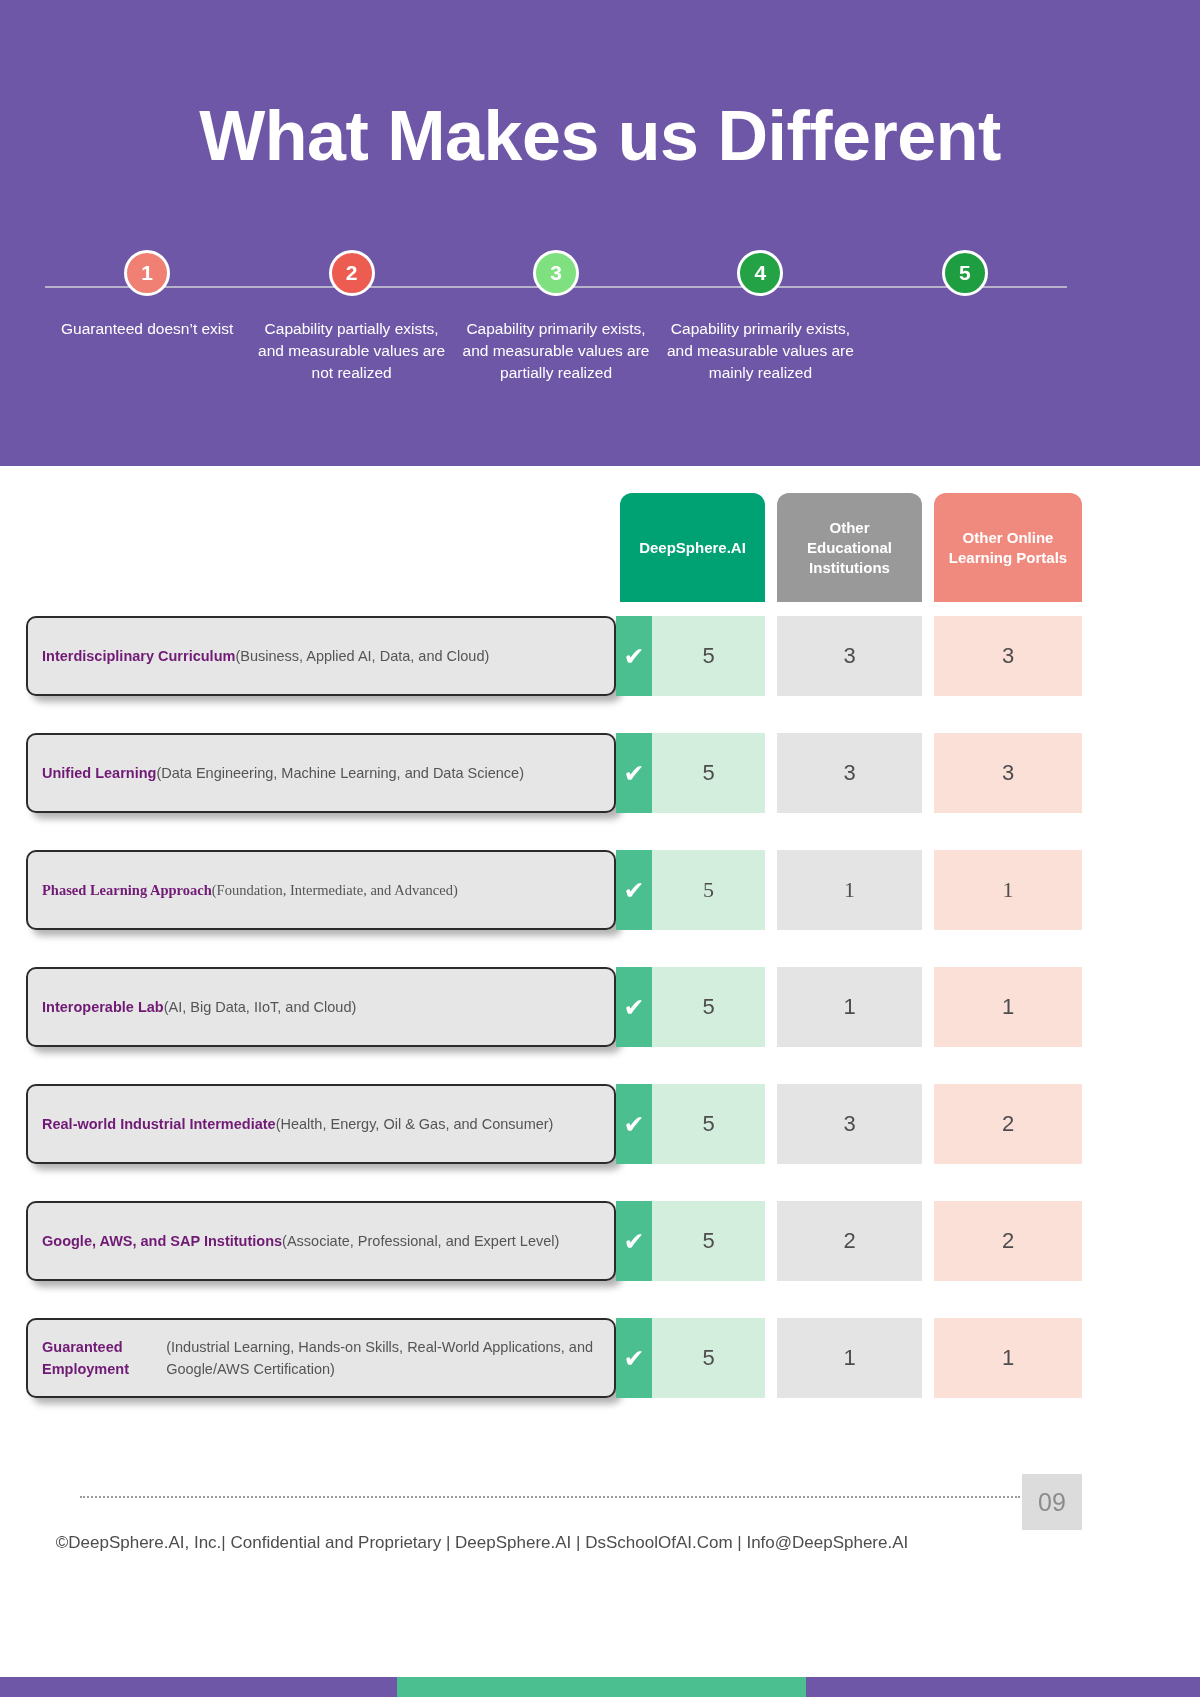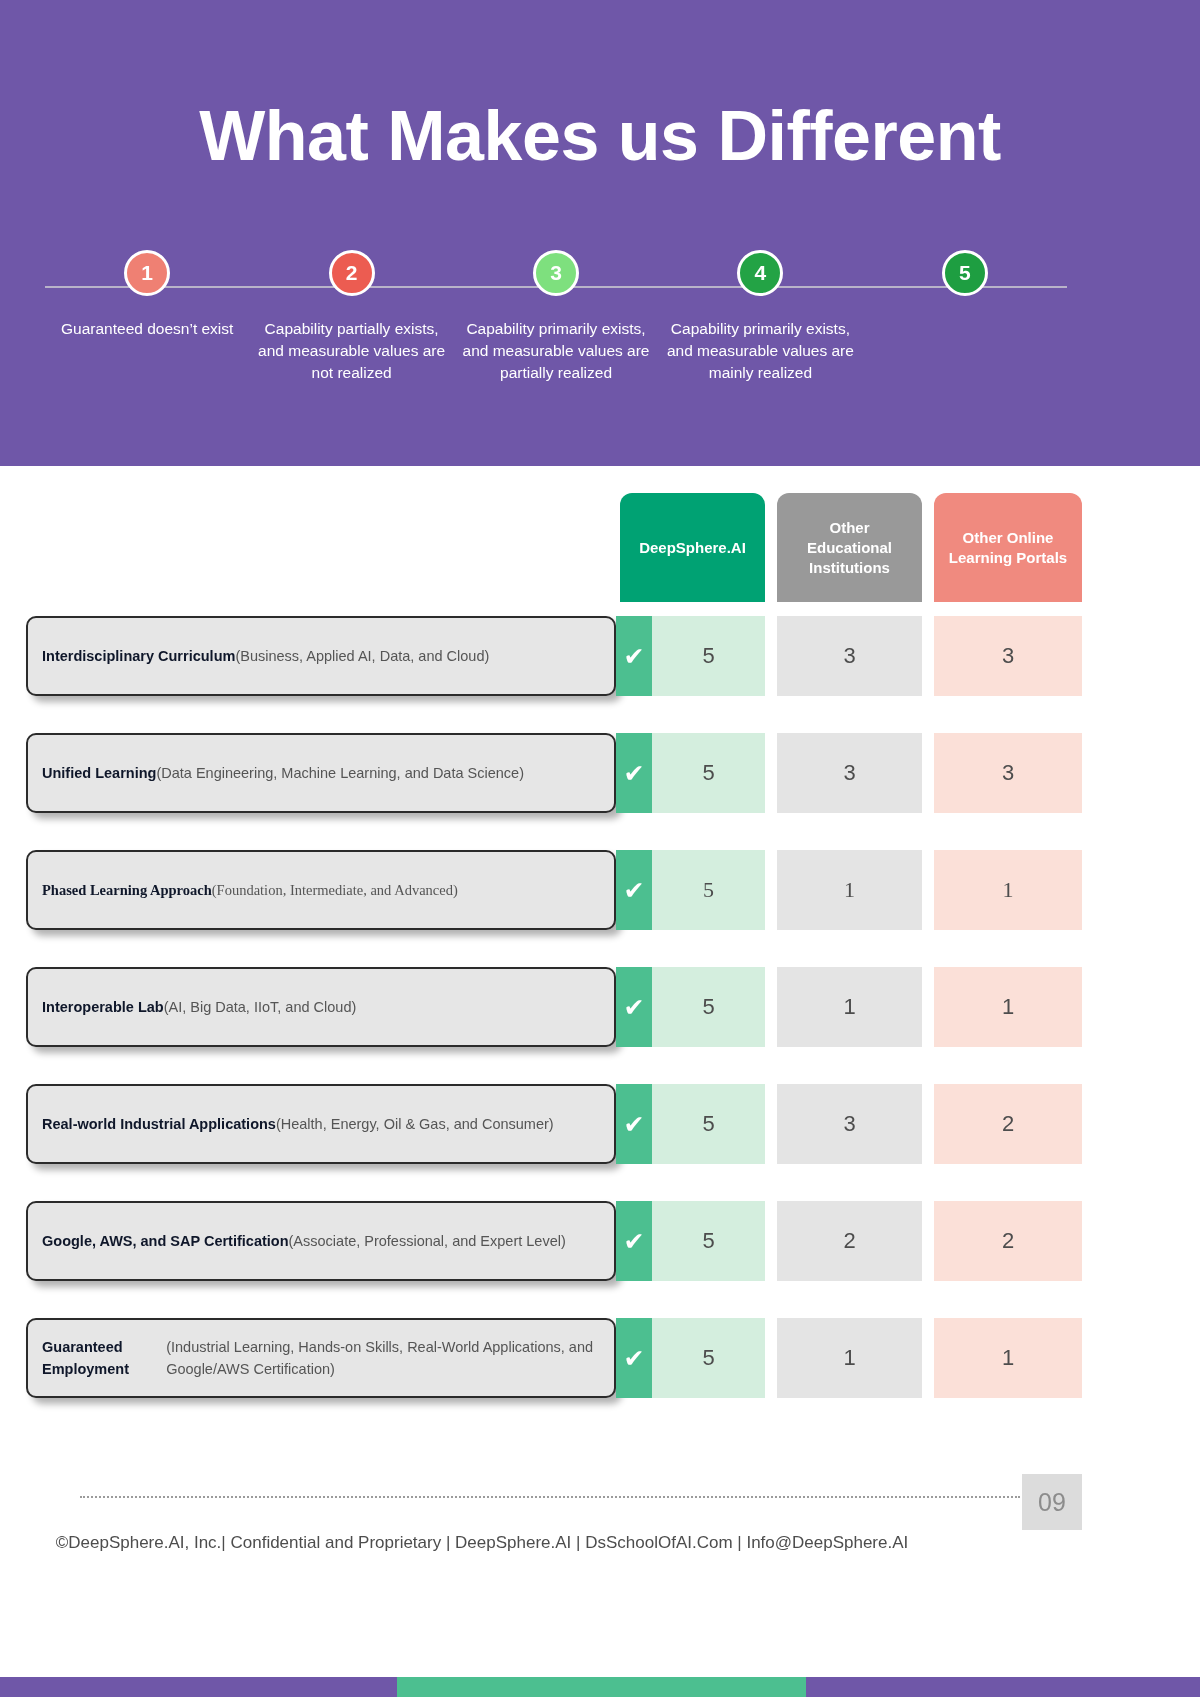--- a/index.html
+++ b/index.html
@@ -91,21 +91,21 @@
     border:2px solid #2b2b2b;
     border-radius:10px;
     box-sizing:border-box;
     box-shadow:6px 6px 7px rgba(0,0,0,0.30);
     display:flex;align-items:center;
     padding:0 14px;
     font-size:14.5px;
     color:#555555;
     line-height:22px;
   }
-  .row-label b{color:#0f172a;font-weight:bold;}
+  .row-label b{color:#701a75;font-weight:bold;}
   .check-cell{
     position:absolute;left:616px;top:0;width:36px;height:80px;
     background:#4cbf90;
     color:#ffffff;
     font-size:25px;
     display:flex;align-items:center;justify-content:center;
   }
   .val{
     position:absolute;top:0;height:80px;
     display:flex;align-items:center;justify-content:center;
@@ -215,31 +215,31 @@
           <b>Interoperable Lab</b>
           <span> (AI, Big Data, IIoT, and Cloud)</span>
         </div>
         <div class="check-cell">✔</div>
         <div class="val v-ds">5</div>
         <div class="val v-edu">1</div>
         <div class="val v-port">1</div>
       </div>
       <div class="row" style="top: 618px;">
         <div class="row-label">
-          <b>Real-world Industrial Applications</b>
+          <b>Real-world Industrial Intermediate</b>
           <span> (Health, Energy, Oil &amp; Gas, and Consumer)</span>
         </div>
         <div class="check-cell">✔</div>
         <div class="val v-ds">5</div>
         <div class="val v-edu">3</div>
         <div class="val v-port">2</div>
       </div>
       <div class="row" style="top: 735px;">
         <div class="row-label">
-          <b>Google, AWS, and SAP Certification</b>
+          <b>Google, AWS, and SAP Institutions</b>
           <span> (Associate, Professional, and Expert Level)</span>
         </div>
         <div class="check-cell">✔</div>
         <div class="val v-ds">5</div>
         <div class="val v-edu">2</div>
         <div class="val v-port">2</div>
       </div>
       <div class="row" style="top: 852px; padding-left: 46px;">
         <div class="row-label">
           <b>Guaranteed Employment</b>

